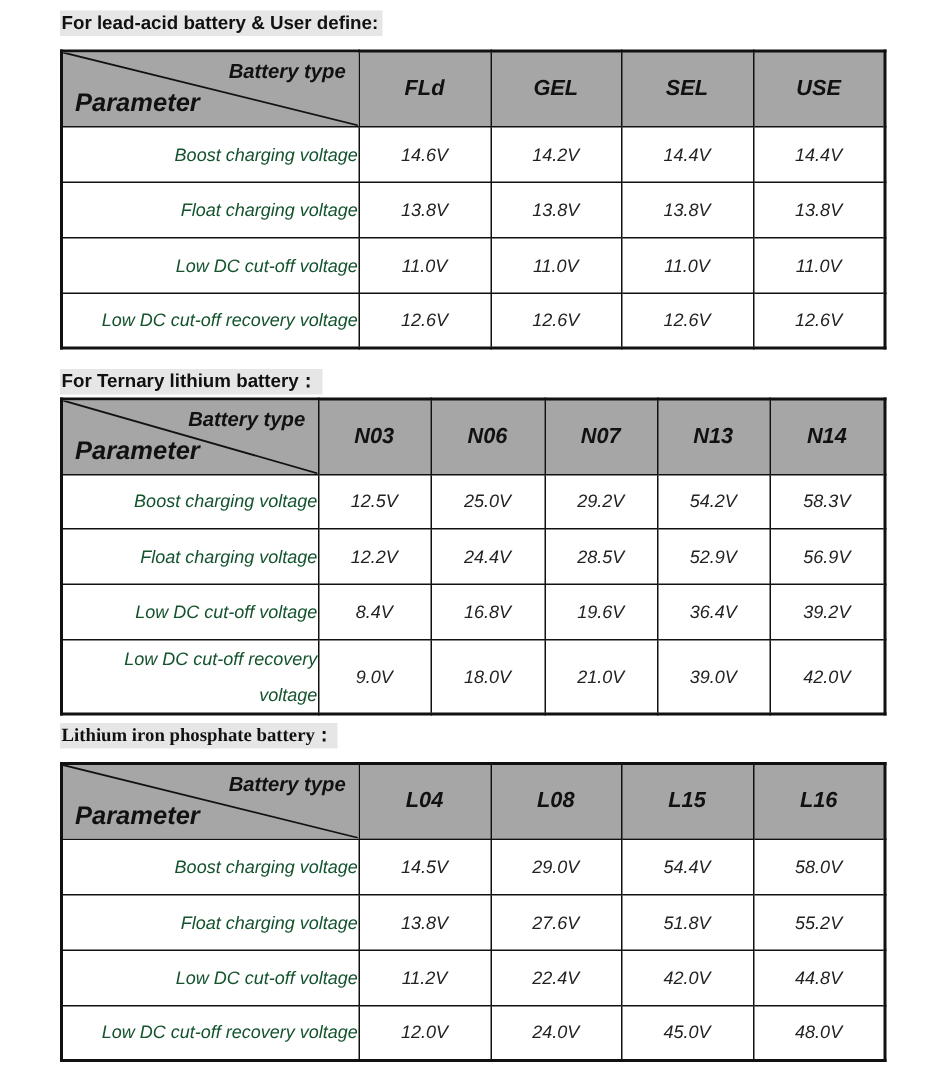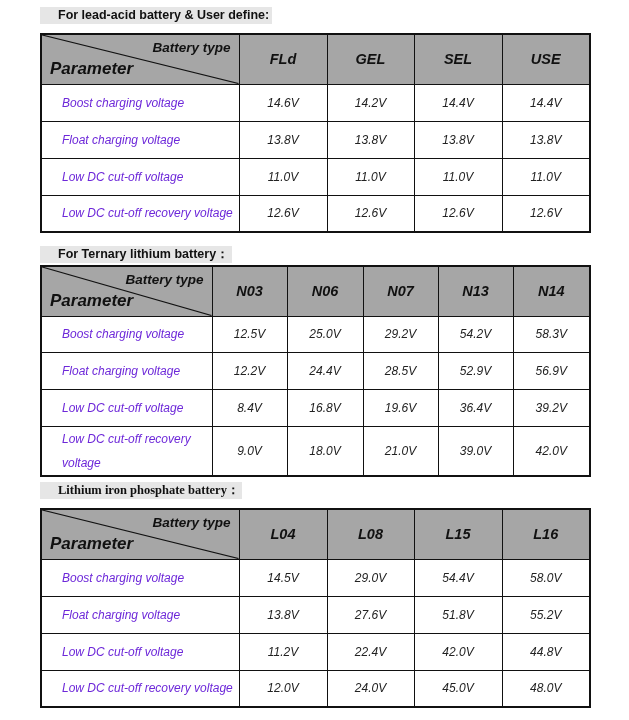--- a/index.html
+++ b/index.html
@@ -1,25 +1,25 @@
 <!DOCTYPE html>
 <html><head>
 <meta charset="utf-8">
 <style>
   html, body { margin: 0; padding: 0; background: #ffffff; }
   body { width: 629px; height: 720px; position: relative; overflow: hidden;
          font-family: "Liberation Sans", sans-serif; color: #1a1a1a; }
   .section-title { position: absolute; left: 40px; font-weight: bold; font-size: 12.5px;
-                   background: #e6e6e6; padding: 1px 3px 1px 18px; line-height: 15px; color: #111; }
+                   background: #e6e6e6; padding: 1px 3px 1px 1px; line-height: 15px; color: #111; }
   table.spec { position: absolute; left: 40px; border-collapse: collapse; table-layout: fixed;
                border: 2px solid #111; font-style: italic; }
   table.spec td, table.spec th { border: 1.5px solid #111; padding: 0; font-size: 12px; }
   table.spec th { background: #a6a6a6; font-weight: bold; font-size: 14.5px; text-align: center; color: #111; }
   table.spec td.val { text-align: center; color: #222; }
-  table.spec td.param { text-align: left; padding-left: 20px; color: #6d28d9; line-height: 24px; }
+  table.spec td.param { text-align: right; padding-left: 20px; color: #14532d; line-height: 24px; }
   th.corner { position: relative; text-align: left; padding: 0; }
   th.corner svg { position: absolute; left: 0; top: 0; width: 100%; height: 100%; }
   th.corner .bt { position: absolute; right: 8px; top: 5px; font-size: 13.5px; }
   th.corner .pm { position: absolute; left: 8px; bottom: 5px; font-size: 17px; }
 </style>
 </head>
 <body>
 
 <div class="section-title" style="top:7px;">For lead-acid battery &amp; User define:</div>
 <table class="spec" style="top:33px; width:549px;">

